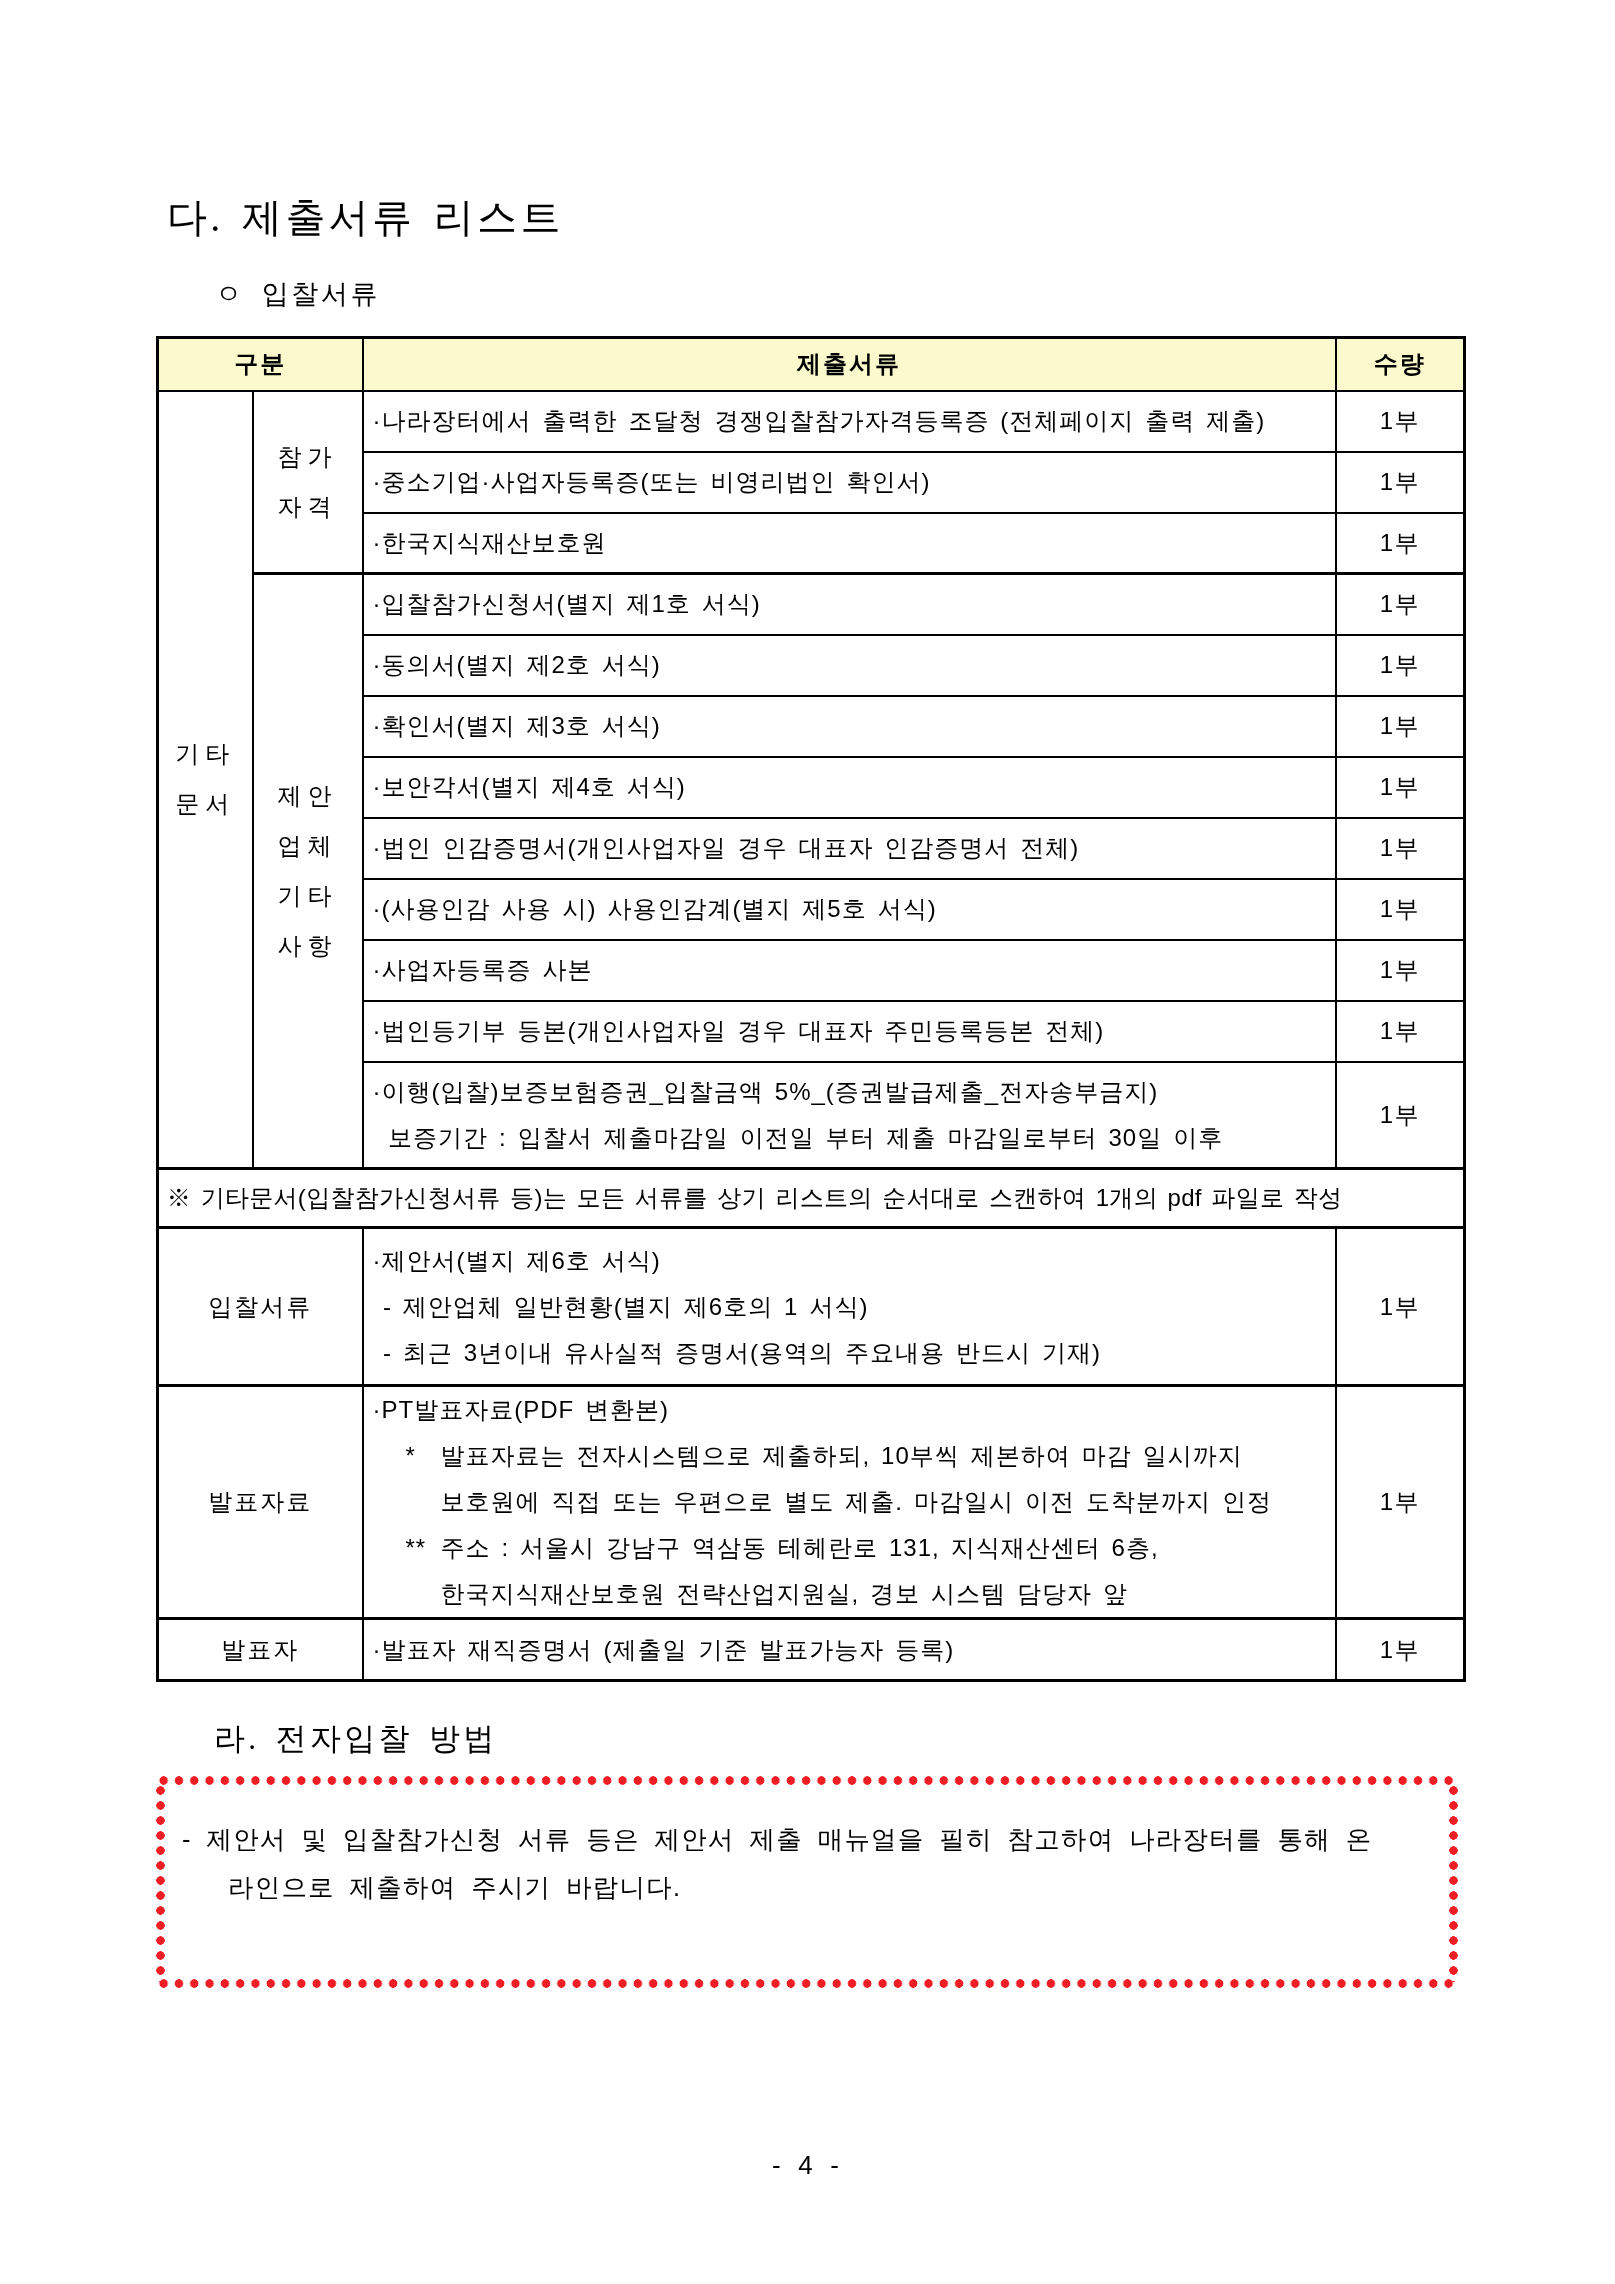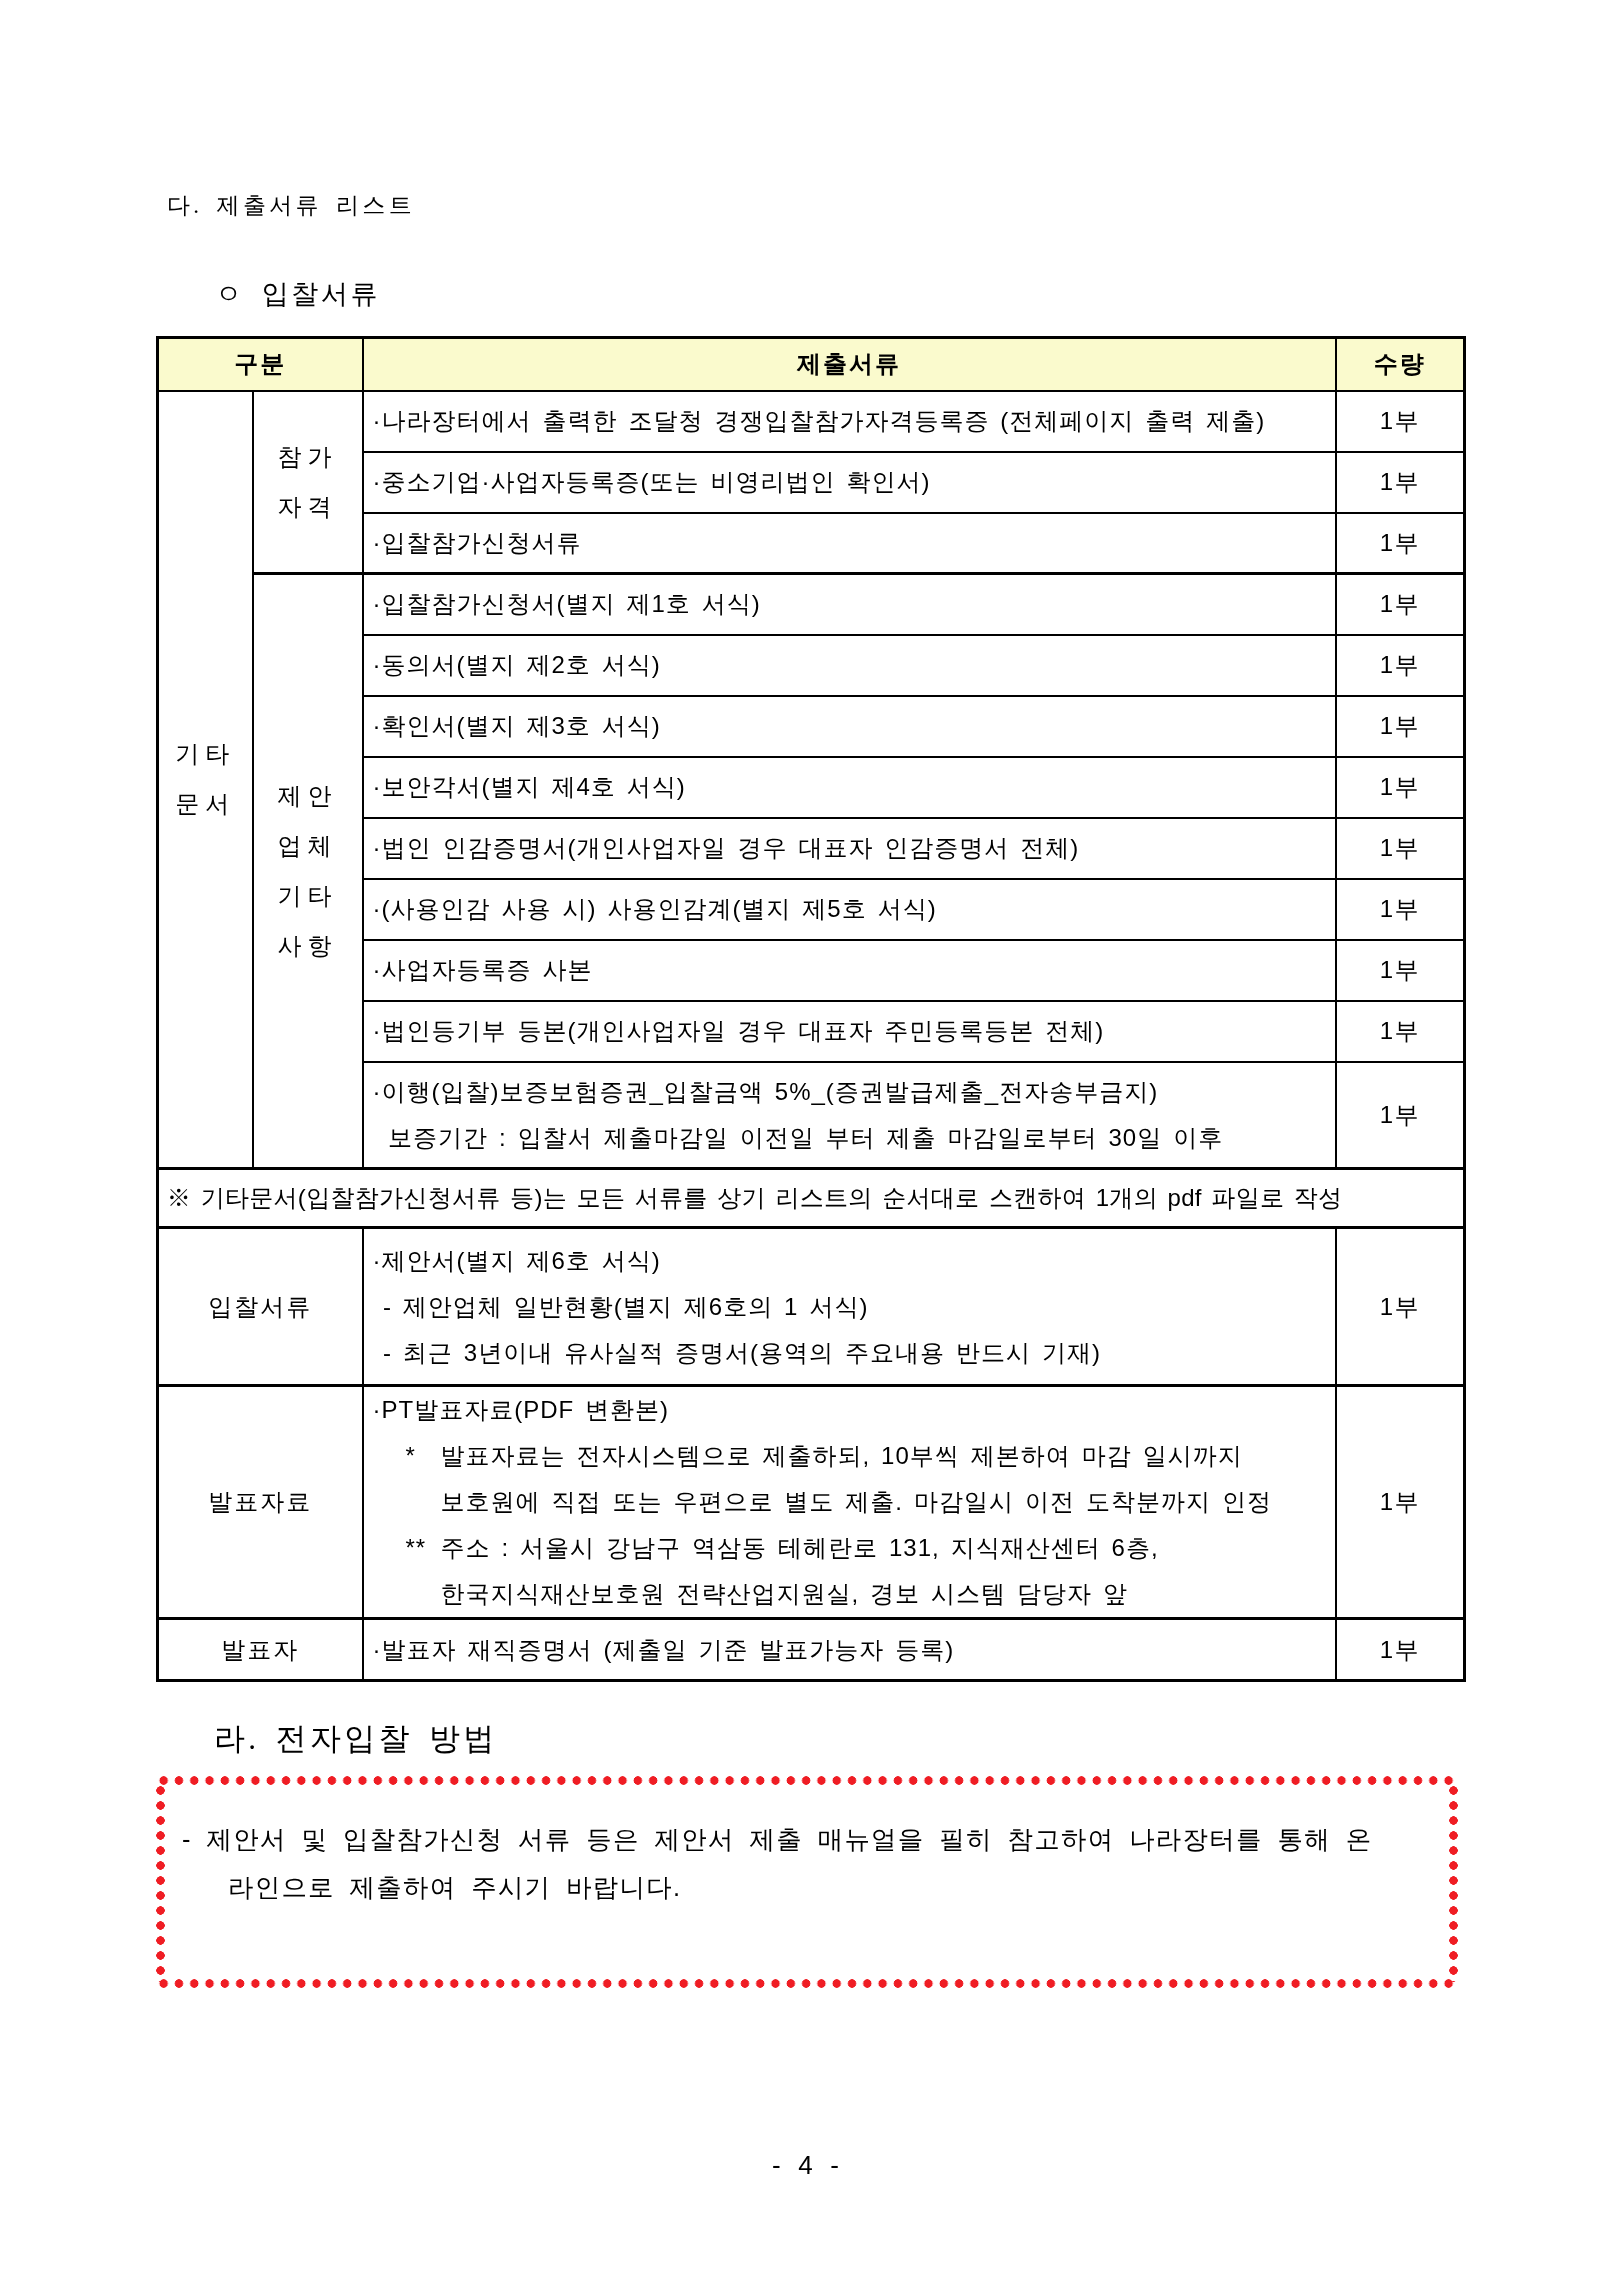--- a/index.html
+++ b/index.html
@@ -4,21 +4,21 @@
 <style>
   :root { --ink:#000; --red:#ef1d24; --hdrbg:#fafacd; }
   * { box-sizing: border-box; margin:0; padding:0; }
   body { background:#888; }
   .page {
     position:relative; width:1616px; height:2284px; background:#fff;
     font-family:"Liberation Sans", sans-serif; color:var(--ink);
     overflow:hidden; margin:0 auto;
   }
   .serif { font-family:"Liberation Serif", serif; }
-  .title1 { position:absolute; left:167px; top:190px; font-size:23px; letter-spacing:3.3px; word-spacing:5.2px; }
+  .title1 { position:absolute; left:167px; top:190px; font-size:40px; letter-spacing:3.3px; word-spacing:5.2px; }
   .subtitle { position:absolute; left:215px; top:276px; font-size:27px; letter-spacing:2.6px; word-spacing:7.8px; }
   .title2 { position:absolute; left:175px; top:1718px; font-size:31px; letter-spacing:3.3px; word-spacing:5.2px;margin-left:39px; }
 
   .doc-table {
     position:absolute; left:156px; top:336px;
     border-collapse:collapse; table-layout:fixed;
     border:3.3px solid var(--ink);
   }
   .doc-table td {
     border:2px solid var(--ink);
@@ -107,21 +107,21 @@
           <div>자격</div>
         </td>
         <td class="doc">·나라장터에서 출력한 조달청 경쟁입찰참가자격등록증 (전체페이지 출력 제출)</td>
         <td class="qty">1부</td>
       </tr>
       <tr class="h-s">
         <td class="doc">·중소기업·사업자등록증(또는 비영리법인 확인서)</td>
         <td class="qty">1부</td>
       </tr>
       <tr class="h-s">
-        <td class="doc">·입찰참가신청서류</td>
+        <td class="doc">·한국지식재산보호원</td>
         <td class="qty">1부</td>
       </tr>
 
       <tr class="h-s thick-t">
         <td rowspan="9" class="lbl">
           <div>제안</div>
           <div>업체</div>
           <div>기타</div>
           <div>사항</div>
         </td>

